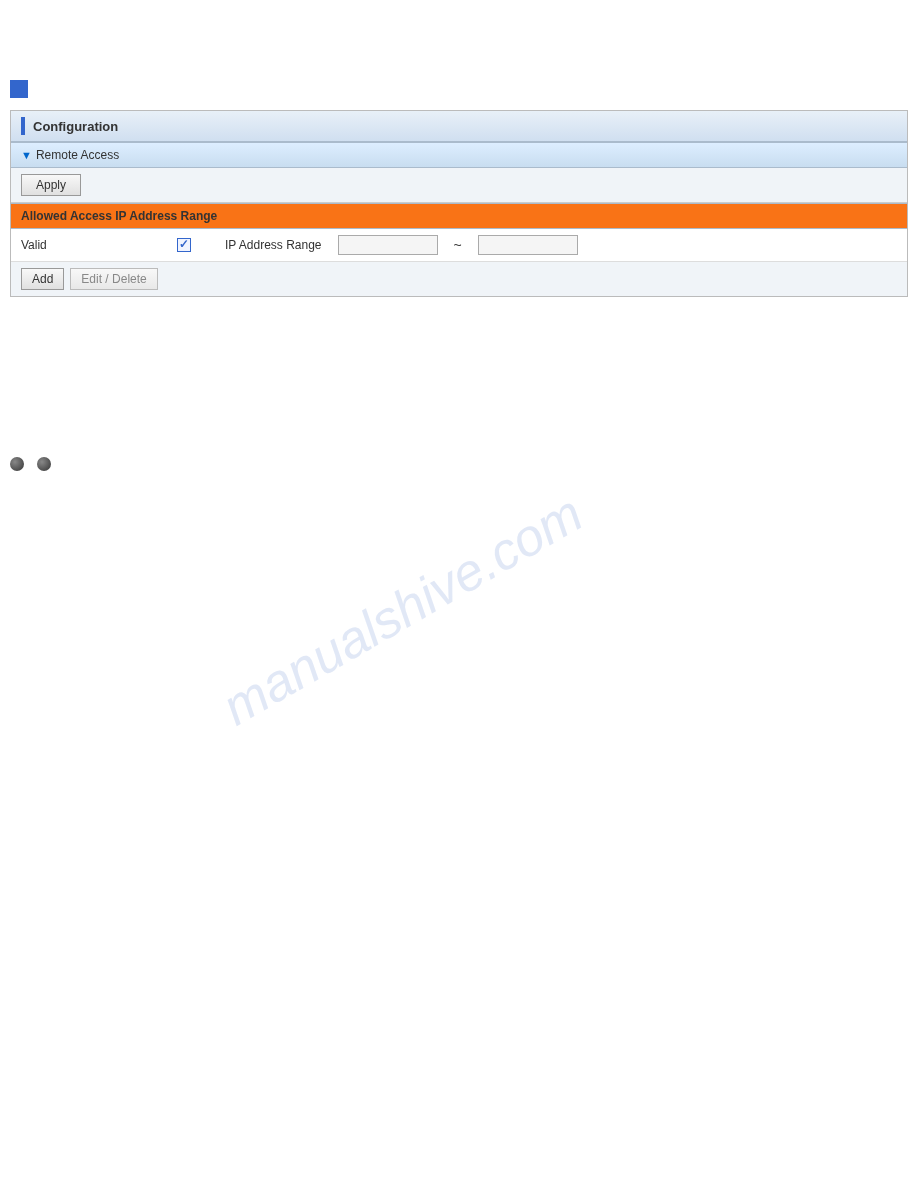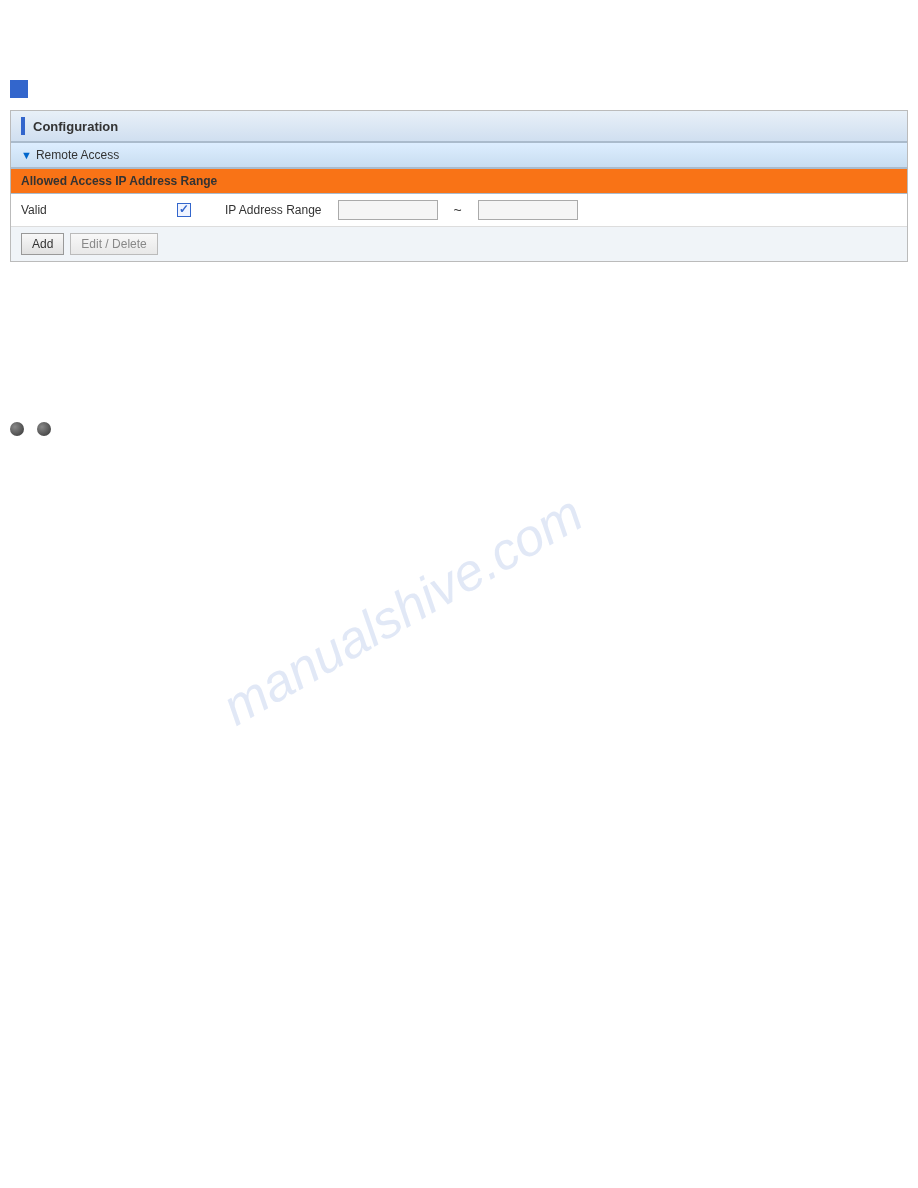--- a/index.html
+++ b/index.html
@@ -303,20 +303,23 @@
       <span class="config-title">Configuration</span>
     </div>
 
     <div class="section-header">
       <span class="section-toggle">▼</span>
       <span class="section-title">Remote Access</span>
     </div>
 
 
 
+    <div class="apply-row">
+      <button class="apply-btn">Apply</button>
+    </div>
 
     <div class="allowed-header">
       <span class="allowed-title">Allowed Access IP Address Range</span>
     </div>
 
     <div class="ip-range-row">
       <span class="valid-label">Valid</span>
       <input type="checkbox" class="valid-checkbox checked" style="">
       <span class="ip-range-label">IP Address Range</span>
       <input type="text" class="ip-input" style="">

